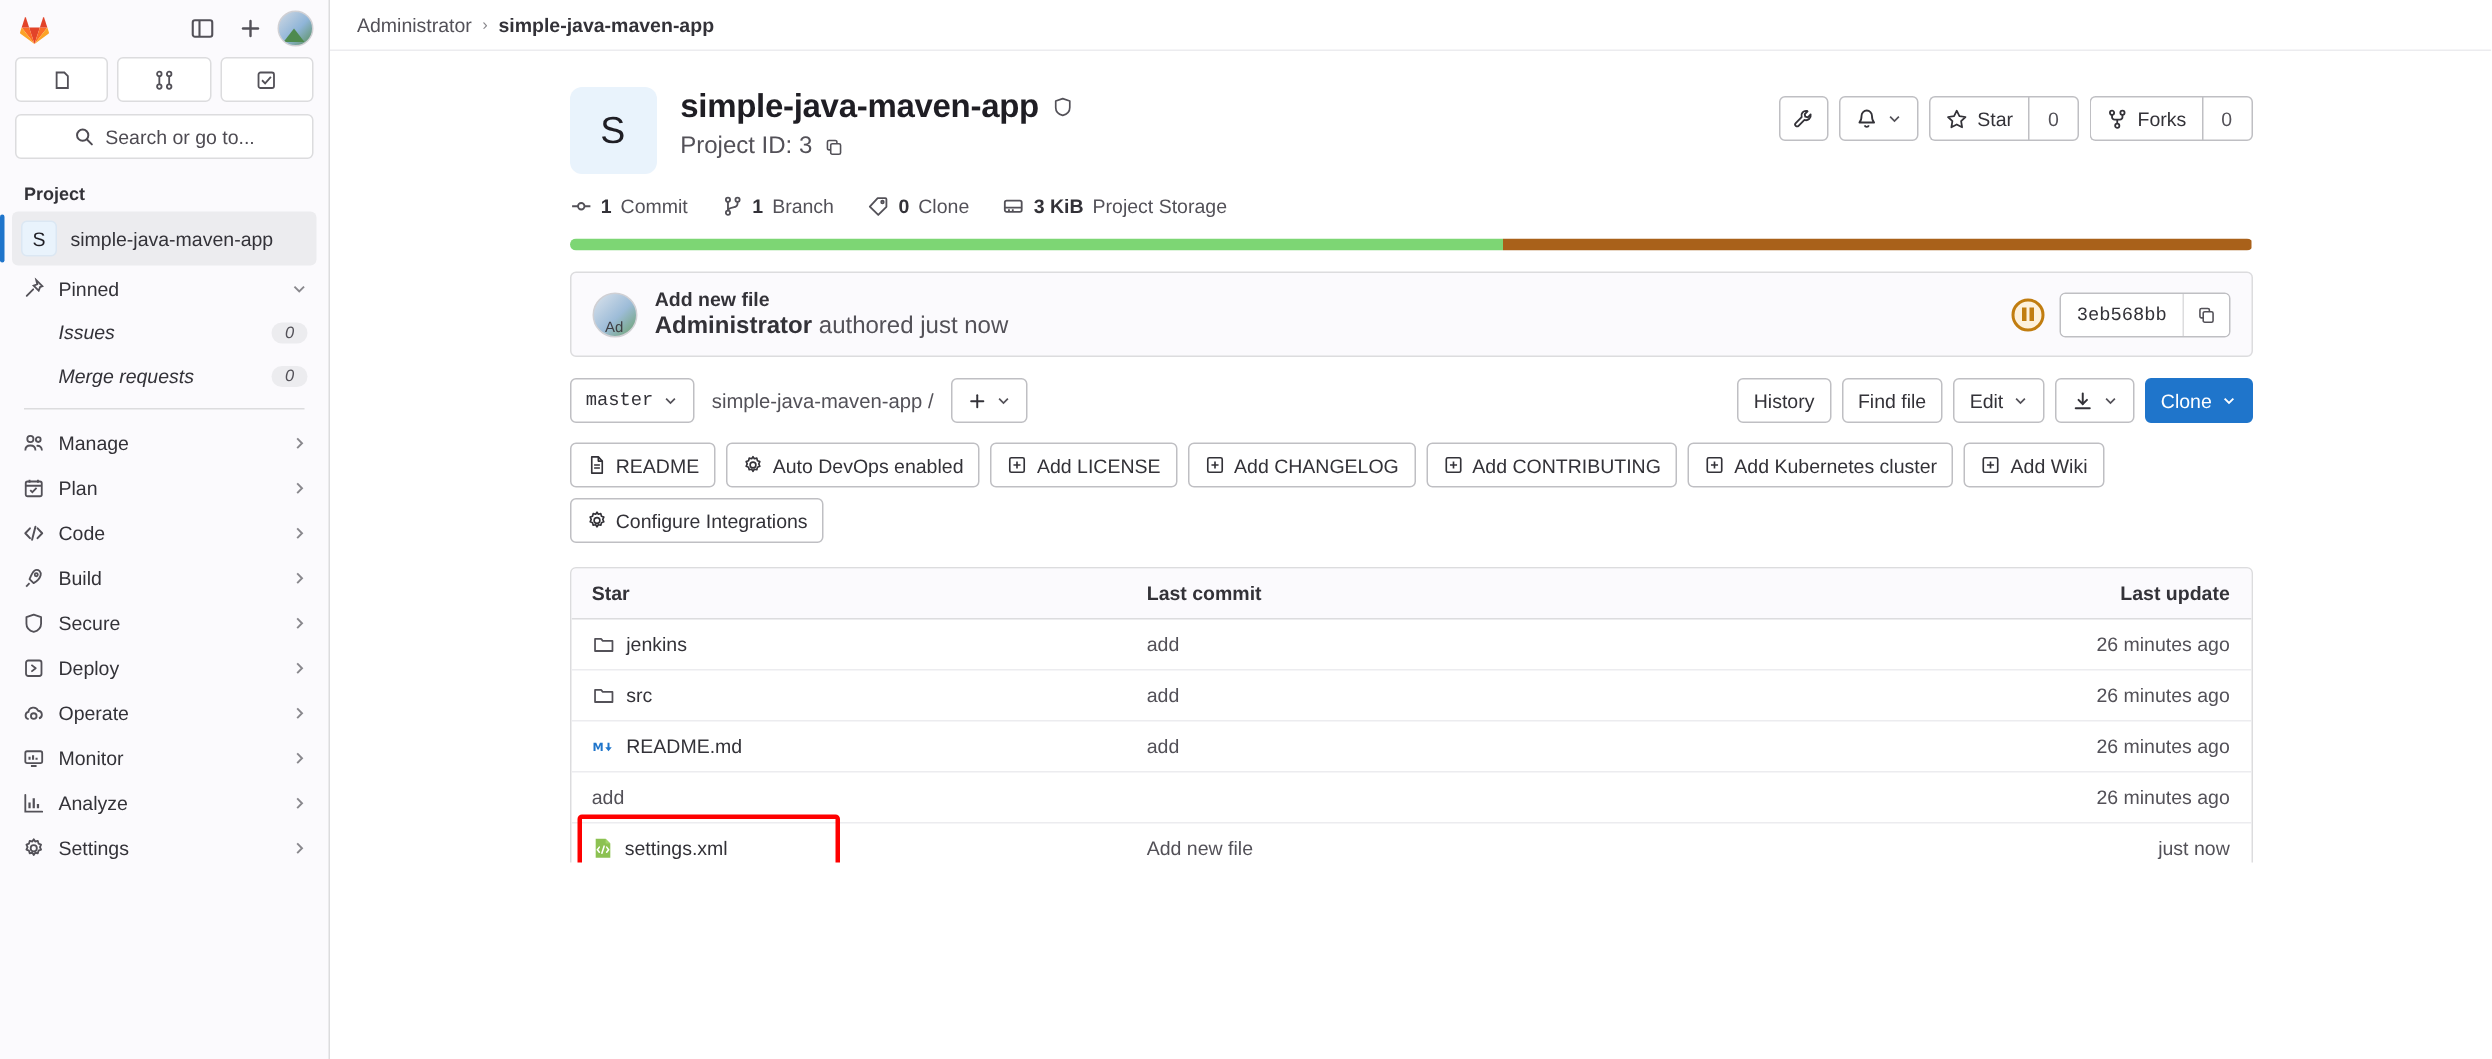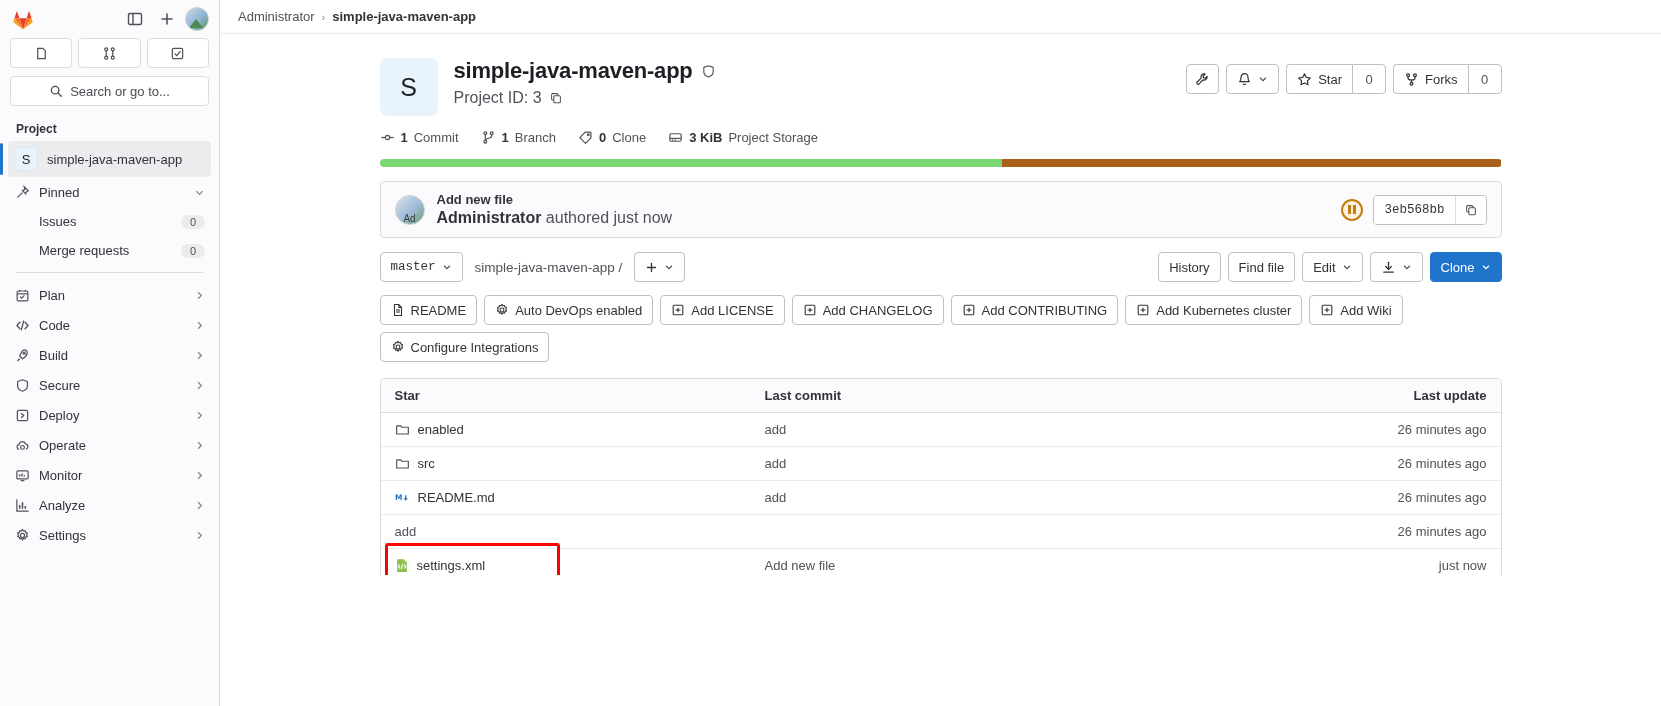--- a/index.html
+++ b/index.html
@@ -85,21 +85,21 @@
   .sb-proj-name { font-size: 13px; color: #333238; }
 
   .sb-item {
     display: flex; align-items: center; gap: 9px;
     margin: 0 8px; padding: 7px 6px; border-radius: 4px;
     color: #333238; cursor: pointer; font-size: 13px;
   }
   .sb-item .sb-ico { width: 16px; height: 16px; display:flex; align-items:center; justify-content:center; color:#535158; flex: 0 0 16px; }
   .sb-item .sb-lbl { flex: 1; }
   .sb-item .sb-chev { color: #89888d; font-size: 11px; }
-  .sb-item.sub { padding-left: 31px; }
+  .sb-item.sub { padding-left: 31px; font-style: italic; }
   .sb-badge {
     background: #ececef; color: #535158; border-radius: 10px;
     font-size: 11px; padding: 1px 8px; min-width: 24px; text-align: center;
   }
   .sb-divider { height:1px; background:#dcdcde; margin: 7px 16px; }
 
   
   .main { flex: 1; height: 575px; overflow: hidden; background: #fff; position: relative; }
   .breadcrumb-bar {
     height: 34px; display: flex; align-items: center; gap: 7px;
@@ -336,20 +336,36 @@
       <span class="sb-lbl">Issues</span>
       <span class="sb-badge">0</span>
     </div>
     <div class="sb-item sub">
       <span class="sb-lbl">Merge requests</span>
       <span class="sb-badge">0</span>
     </div>
 
     <div class="sb-divider"></div>
 
+    <div class="sb-item">
+      <span class="sb-ico">
+        <svg width="15" height="15" viewBox="0 0 16 16" fill="none" stroke="currentColor" stroke-width="1.3">
+          <circle cx="5.6" cy="5" r="2.2"></circle>
+            <path d="M2 13.2c0-2.3 1.6-3.6 3.6-3.6s3.6 1.3 3.6 3.6"></path>
+          <circle cx="11.2" cy="5.4" r="1.7"></circle>
+            <path d="M10 9.8c2.2-.3 3.8 1 3.8 3.4"></path>
+        </svg>
+      </span>
+      <span class="sb-lbl">Manage</span>
+      <span class="sb-chev">
+        <svg width="11" height="11" viewBox="0 0 12 12" fill="none" stroke="currentColor" stroke-width="1.4">
+            <path d="M4.5 2.5L8 6l-3.5 3.5"></path>
+          </svg>
+      </span>
+    </div>
 
     <div class="sb-item">
       <span class="sb-ico">
         <svg width="15" height="15" viewBox="0 0 16 16" fill="none" stroke="currentColor" stroke-width="1.3">
           <rect x="2.3" y="3.2" width="11.4" height="10.5" rx="1.3"></rect>
             <line x1="2.3" y1="6.2" x2="13.7" y2="6.2"></line>
           <path d="M5.5 9.3l1.5 1.5 3-3"></path>
             <line x1="5" y1="2" x2="5" y2="4"></line>
             <line x1="11" y1="2" x2="11" y2="4"></line>
         </svg>
@@ -812,21 +828,21 @@
             <span class="col-update">Last update</span>
           </div>
 
           <div class="ft-row">
             <span class="col-name">
               <span style="color:#535158;">
                 <svg width="15" height="15" viewBox="0 0 16 16" fill="none" stroke="currentColor" stroke-width="1.25" stroke-linejoin="round">
                   <path d="M1.8 4.2h4.3l1.2 1.4h6.9v7.2H1.8z"></path>
                 </svg>
               </span>
-              <span class="fname">enabled</span>
+              <span class="fname">jenkins</span>
             </span>
             <span class="col-commit"><span>add</span></span>
             <span class="col-update">26 minutes ago</span>
           </div>
 
           <div class="ft-row">
             <span class="col-name">
               <span style="color:#535158;">
                 <svg width="15" height="15" viewBox="0 0 16 16" fill="none" stroke="currentColor" stroke-width="1.25" stroke-linejoin="round">
                   <path d="M1.8 4.2h4.3l1.2 1.4h6.9v7.2H1.8z"></path>

